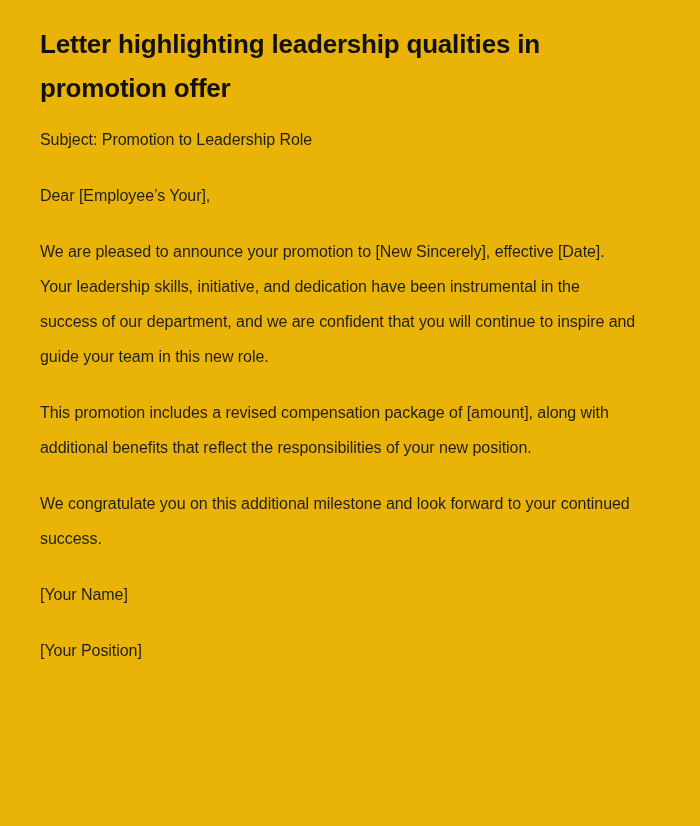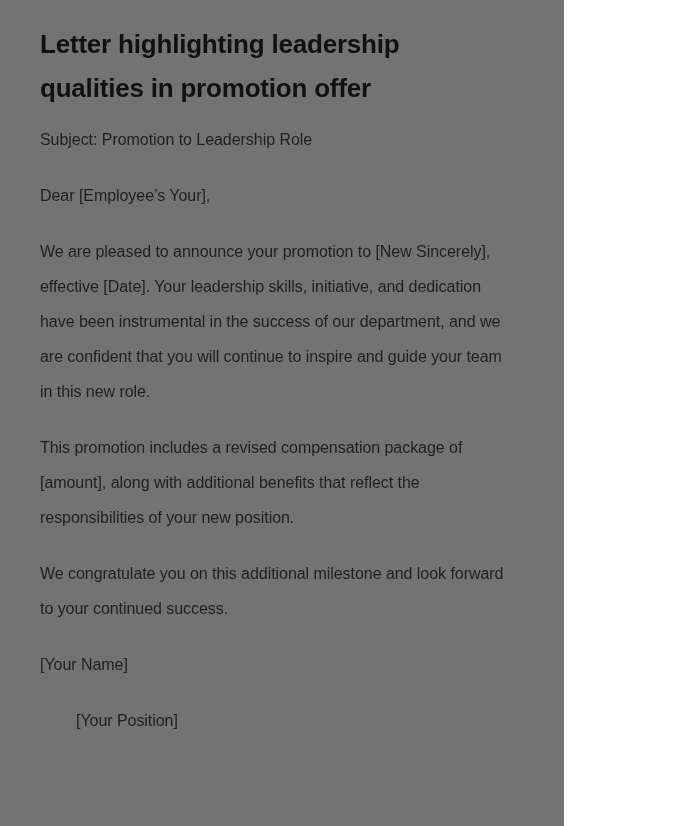--- a/index.html
+++ b/index.html
@@ -9,24 +9,24 @@
   }
   body {
     width: 700px;
     height: 826px;
     font-family: "Liberation Sans", "DejaVu Sans", sans-serif;
     color: #1a1a1a;
     -webkit-font-smoothing: antialiased;
   }
   .page {
     box-sizing: border-box;
-    width: 564px;
+    width: 700px;
     min-height: 826px;
     padding: 22px 60px 20px 40px;
-    background: #737373;
+    background: #eab308;
   }
   .doc-title {
     margin: 0 0 12px 0;
     font-size: 26px;
     line-height: 44px;
     font-weight: 700;
     letter-spacing: -0.2px;
     color: #111111;
     max-width: 510px;
   }
@@ -34,21 +34,20 @@
     margin: 0 0 21px 0;
     font-size: 16px;
     line-height: 35px;
     font-weight: 400;
     color: #1f1f1f;
     letter-spacing: -0.05px;
     max-width: 600px;
   }
   .para:last-child {
     margin-bottom: 0;
-    margin-left: 36px;
   }
 </style>
 </head>
 <body>
 
 <div class="page">
 
   <h1 class="doc-title">Letter highlighting leadership qualities in promotion offer</h1>
 
   <p class="para">Subject: Promotion to Leadership Role</p>

